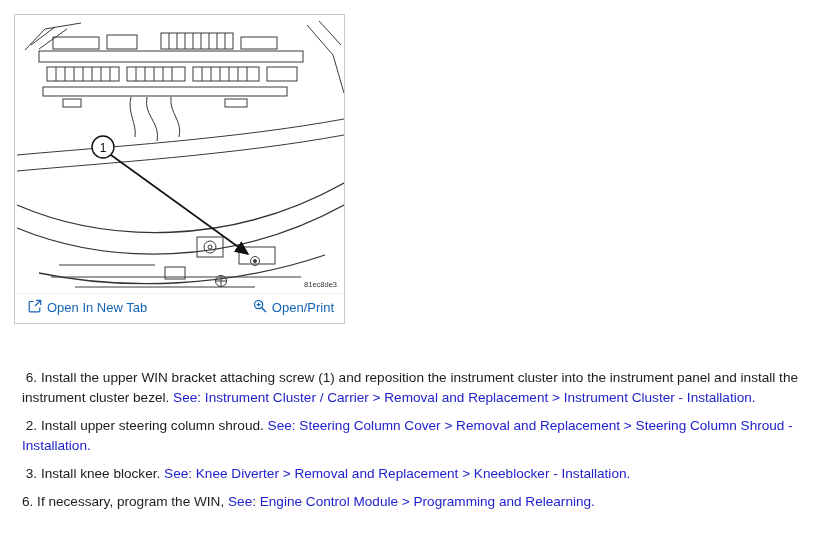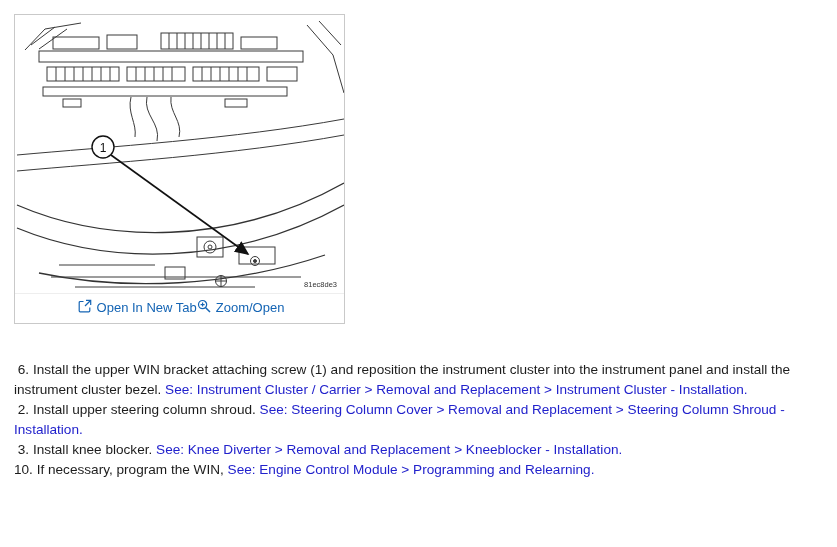--- a/index.html
+++ b/index.html
@@ -7,35 +7,35 @@
   .page{position:relative;width:837px;height:547px;background:#fff;overflow:hidden;}
 
   
   .image-panel{
     position:absolute;left:14px;top:14px;width:331px;
     border:1px solid #c9c9c9;background:#fff;box-sizing:border-box;
   }
   .drawing{position:relative;width:329px;height:278px;background:#fff;}
   .drawing svg{display:block;}
   .panel-footer{
-    display:flex;justify-content:center;align-items:center;
+    display:flex;justify-content:space-between;align-items:center;
     padding:5px 10px 7px 13px;border-top:1px solid #eee;
   }
   .panel-link{
     display:inline-flex;align-items:center;gap:5px;
     color:#1464b4;font-size:13px;text-decoration:none;cursor:pointer;
   }
   .panel-link svg{flex:0 0 auto;}
 
   
   .steps{
     position:absolute;left:14px;top:360px;width:810px;
     font-size:13.6px;line-height:20px;color:#1c1c1c;
   }
-  .step{margin:0;white-space:pre-wrap;}
+  .step{margin:8px;white-space:pre-wrap;}
   .doclink{color:#2222cc;text-decoration:none;cursor:pointer;}
 </style>
 </head>
 <body>
 
 <div class="page">
 
   <div class="image-panel">
     <div class="drawing">
       <svg width="329" height="278" viewBox="0 0 329 278">
@@ -120,25 +120,25 @@
         <span>Open In New Tab</span>
       </a>
       <a class="panel-link">
         <span>
           <svg width="14" height="14" viewBox="0 0 14 14">
             <circle cx="5.6" cy="5.6" r="4.1" fill="none" stroke="#1464b4" stroke-width="1.2"></circle>
             <line x1="8.7" y1="8.7" x2="13" y2="13" stroke="#1464b4" stroke-width="1.5"></line>
             <path d="M5.6,3.6 v4 M3.6,5.6 h4" stroke="#1464b4" stroke-width="1.1"></path>
           </svg>
         </span>
-        <span>Zoom/Open</span>
+        <span>Open/Print</span>
       </a>
     </div>
   </div>
 
   <div class="steps">
     <p class="step"><span> 6. Install the upper WIN bracket attaching screw (1) and reposition the instrument cluster into the instrument panel and install the instrument cluster bezel. </span><a class="doclink">See: Instrument Cluster / Carrier &gt; Removal and Replacement &gt; Instrument Cluster - Installation.</a></p>
     <p class="step"><span> 2. Install upper steering column shroud. </span><a class="doclink">See: Steering Column Cover &gt; Removal and Replacement &gt; Steering Column Shroud - Installation.</a></p>
     <p class="step"><span> 3. Install knee blocker. </span><a class="doclink">See: Knee Diverter &gt; Removal and Replacement &gt; Kneeblocker - Installation.</a></p>
-    <p class="step"><span>10. If necessary, program the WIN, </span><a class="doclink">See: Engine Control Module &gt; Programming and Relearning.</a></p>
+    <p class="step"><span>6. If necessary, program the WIN, </span><a class="doclink">See: Engine Control Module &gt; Programming and Relearning.</a></p>
   </div>
 
 </div>
 
 </body></html>

